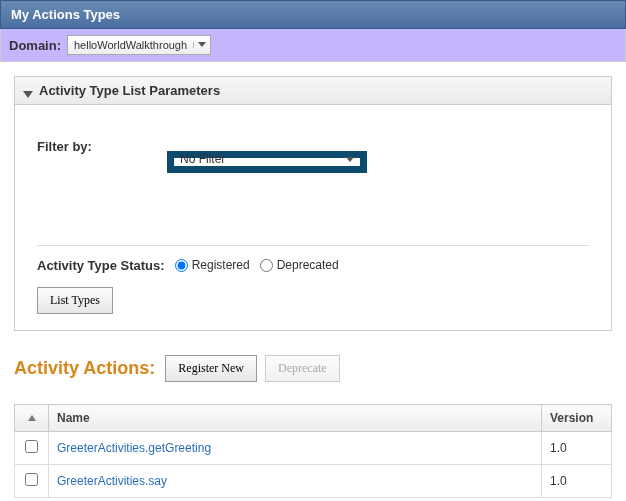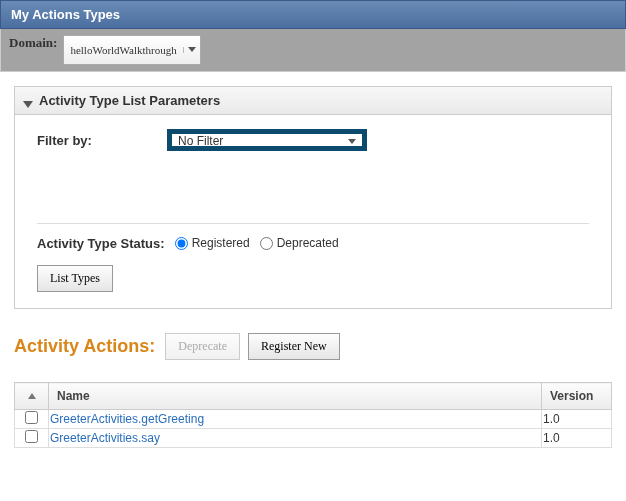--- a/index.html
+++ b/index.html
@@ -1,44 +1,44 @@
 <!DOCTYPE html>
 <html><head>
 <meta charset="utf-8">
 <style>
 * { box-sizing: border-box; margin: 0; padding: 0; }
 body { font-family: Arial, Helvetica, sans-serif; font-size: 12px; color: #333; background: #fff; width: 626px; }
 .panel-header { background: linear-gradient(to bottom, #6a8bb5 0%, #4a6e9f 100%); color: #fff; font-weight: bold; font-size: 13px; padding: 6px 10px; border: 1px solid #3a5a8a; }
-.domain-bar { background: #a3a3a3; border: 1px solid #ccc; border-top: none; padding: 6px 8px; display: flex; gap: 6px; font-family: Liberation Serif, serif; }
+.domain-bar { background: #c4b5fd; border: 1px solid #ccc; border-top: none; padding: 6px 8px; display: flex; align-items: center; gap: 6px; }
 .domain-bar .lbl { font-weight: bold; font-size: 13px; }
-.dropdown { display: inline-flex; align-items: center; border: 1px solid #aaa; background: linear-gradient(to bottom,#fff,#eee); height: 30px; padding: 0 4px 0 6px; font-size: 11px; cursor: pointer; }
+.dropdown { display: inline-flex; align-items: center; border: 1px solid #aaa; background: linear-gradient(to bottom,#fff,#eee); height: 20px; padding: 0 4px 0 6px; font-size: 11px; cursor: pointer; }
 .dropdown .chev { margin-left: 6px; border-left: 1px solid #bbb; padding-left: 4px; }
 .chev svg { display: block; }
 .content { padding: 14px 14px 0 14px; }
 .param-panel { border: 1px solid #ccc; background: #fff; }
 .param-head { background: linear-gradient(to bottom,#f7f7f7,#eaeaea); border-bottom: 1px solid #ccc; padding: 6px 8px; font-weight: bold; font-size: 13px; display: flex; align-items: flex-end; gap: 6px; cursor: pointer; }
 .tri { width: 0; height: 0; border-left: 5px solid transparent; border-right: 5px solid transparent; border-top: 7px solid #555; }
 .param-body { padding: 14px 22px 16px 22px; }
 .row { display: flex; align-items: center; margin-bottom: 12px; }
 .row .rlbl { font-weight: bold; width: 130px; font-size: 13px; }
-.select { border: 5px solid #0c4a6e; background: #fff; width: 200px; height: 22px; display: flex; align-items: flex-start; justify-content: space-between; padding: 0 6px; font-size: 12px; cursor: pointer; }
+.select { border: 7px solid #0c4a6e; background: #fff; width: 200px; height: 22px; display: flex; align-items: flex-end; justify-content: space-between; padding: 0 6px; font-size: 12px; cursor: pointer; margin-top: 32px; }
 .spacer { height: 60px; }
 .status-row { display: flex; align-items: flex-start; gap: 10px; border-top: 1px solid #ddd; padding: 12px 0 14px 0; }
 .status-row .slbl { font-weight: bold; font-size: 13px; }
 .radio-opt { display: flex; align-items: center; gap: 4px; font-size: 12px; }
 .radio-opt input { margin: 0; }
 .btn { background: linear-gradient(to bottom,#fdfdfd,#e6e6e6); border: 1px solid #999; padding: 5px 12px; font-size: 12px; cursor: pointer; font-family: Liberation Serif, serif; }
 .actions-bar { margin-top: 24px; display: flex; align-items: center; gap: 8px; }
 .actions-lbl { color: #d9861a; font-weight: bold; font-size: 18px; margin-right: 2px; }
 .btn-disabled { color: #aaa; border-color: #ccc; cursor: default; background: linear-gradient(to bottom,#fdfdfd,#f0f0f0); }
 .table { width: 100%; border-collapse: collapse; margin-top: 22px; }
 .table th { background: linear-gradient(to bottom,#fcfcfc,#ececec); border: 1px solid #ccc; padding: 6px 8px; text-align: left; font-size: 12px; color: #444; }
 .table th.sortcol { width: 34px; }
 .table th.sortcol .sarrow { width:0; height:0; border-left:4px solid transparent; border-right:4px solid transparent; border-bottom:6px solid #777; margin: 0 auto; }
-.table td { border: 1px solid #ddd; padding: 1px; font-size: 12px; vertical-align: middle; }
+.table td { border: 1px solid #ddd; padding: 8px; font-size: 12px; vertical-align: middle; }
 .table td.cbcell { width: 34px; text-align: center; }
 .table td a { color: #2a6ebb; text-decoration: none; cursor: pointer; }
 .table td.ver { width: 70px; }
 </style>
 </head>
 <body>
 
 <div class="panel-header">My Actions Types</div>
 
 <div class="domain-bar">
@@ -82,22 +82,22 @@
           <input type="radio" name="st" style="">
           <span>Deprecated</span>
         </label>
       </div>
       <button class="btn">List Types</button>
     </div>
   </div>
 
   <div class="actions-bar">
     <span class="actions-lbl">Activity Actions:</span>
+    <button class="btn">Register New</button>
     <button class="btn btn-disabled">Deprecate</button>
-    <button class="btn">Register New</button>
   </div>
 
   <table class="table">
     <thead>
       <tr>
         <th class="sortcol">
             <div class="sarrow"></div>
           </th>
         <th>Name</th>
         <th>Version</th>

